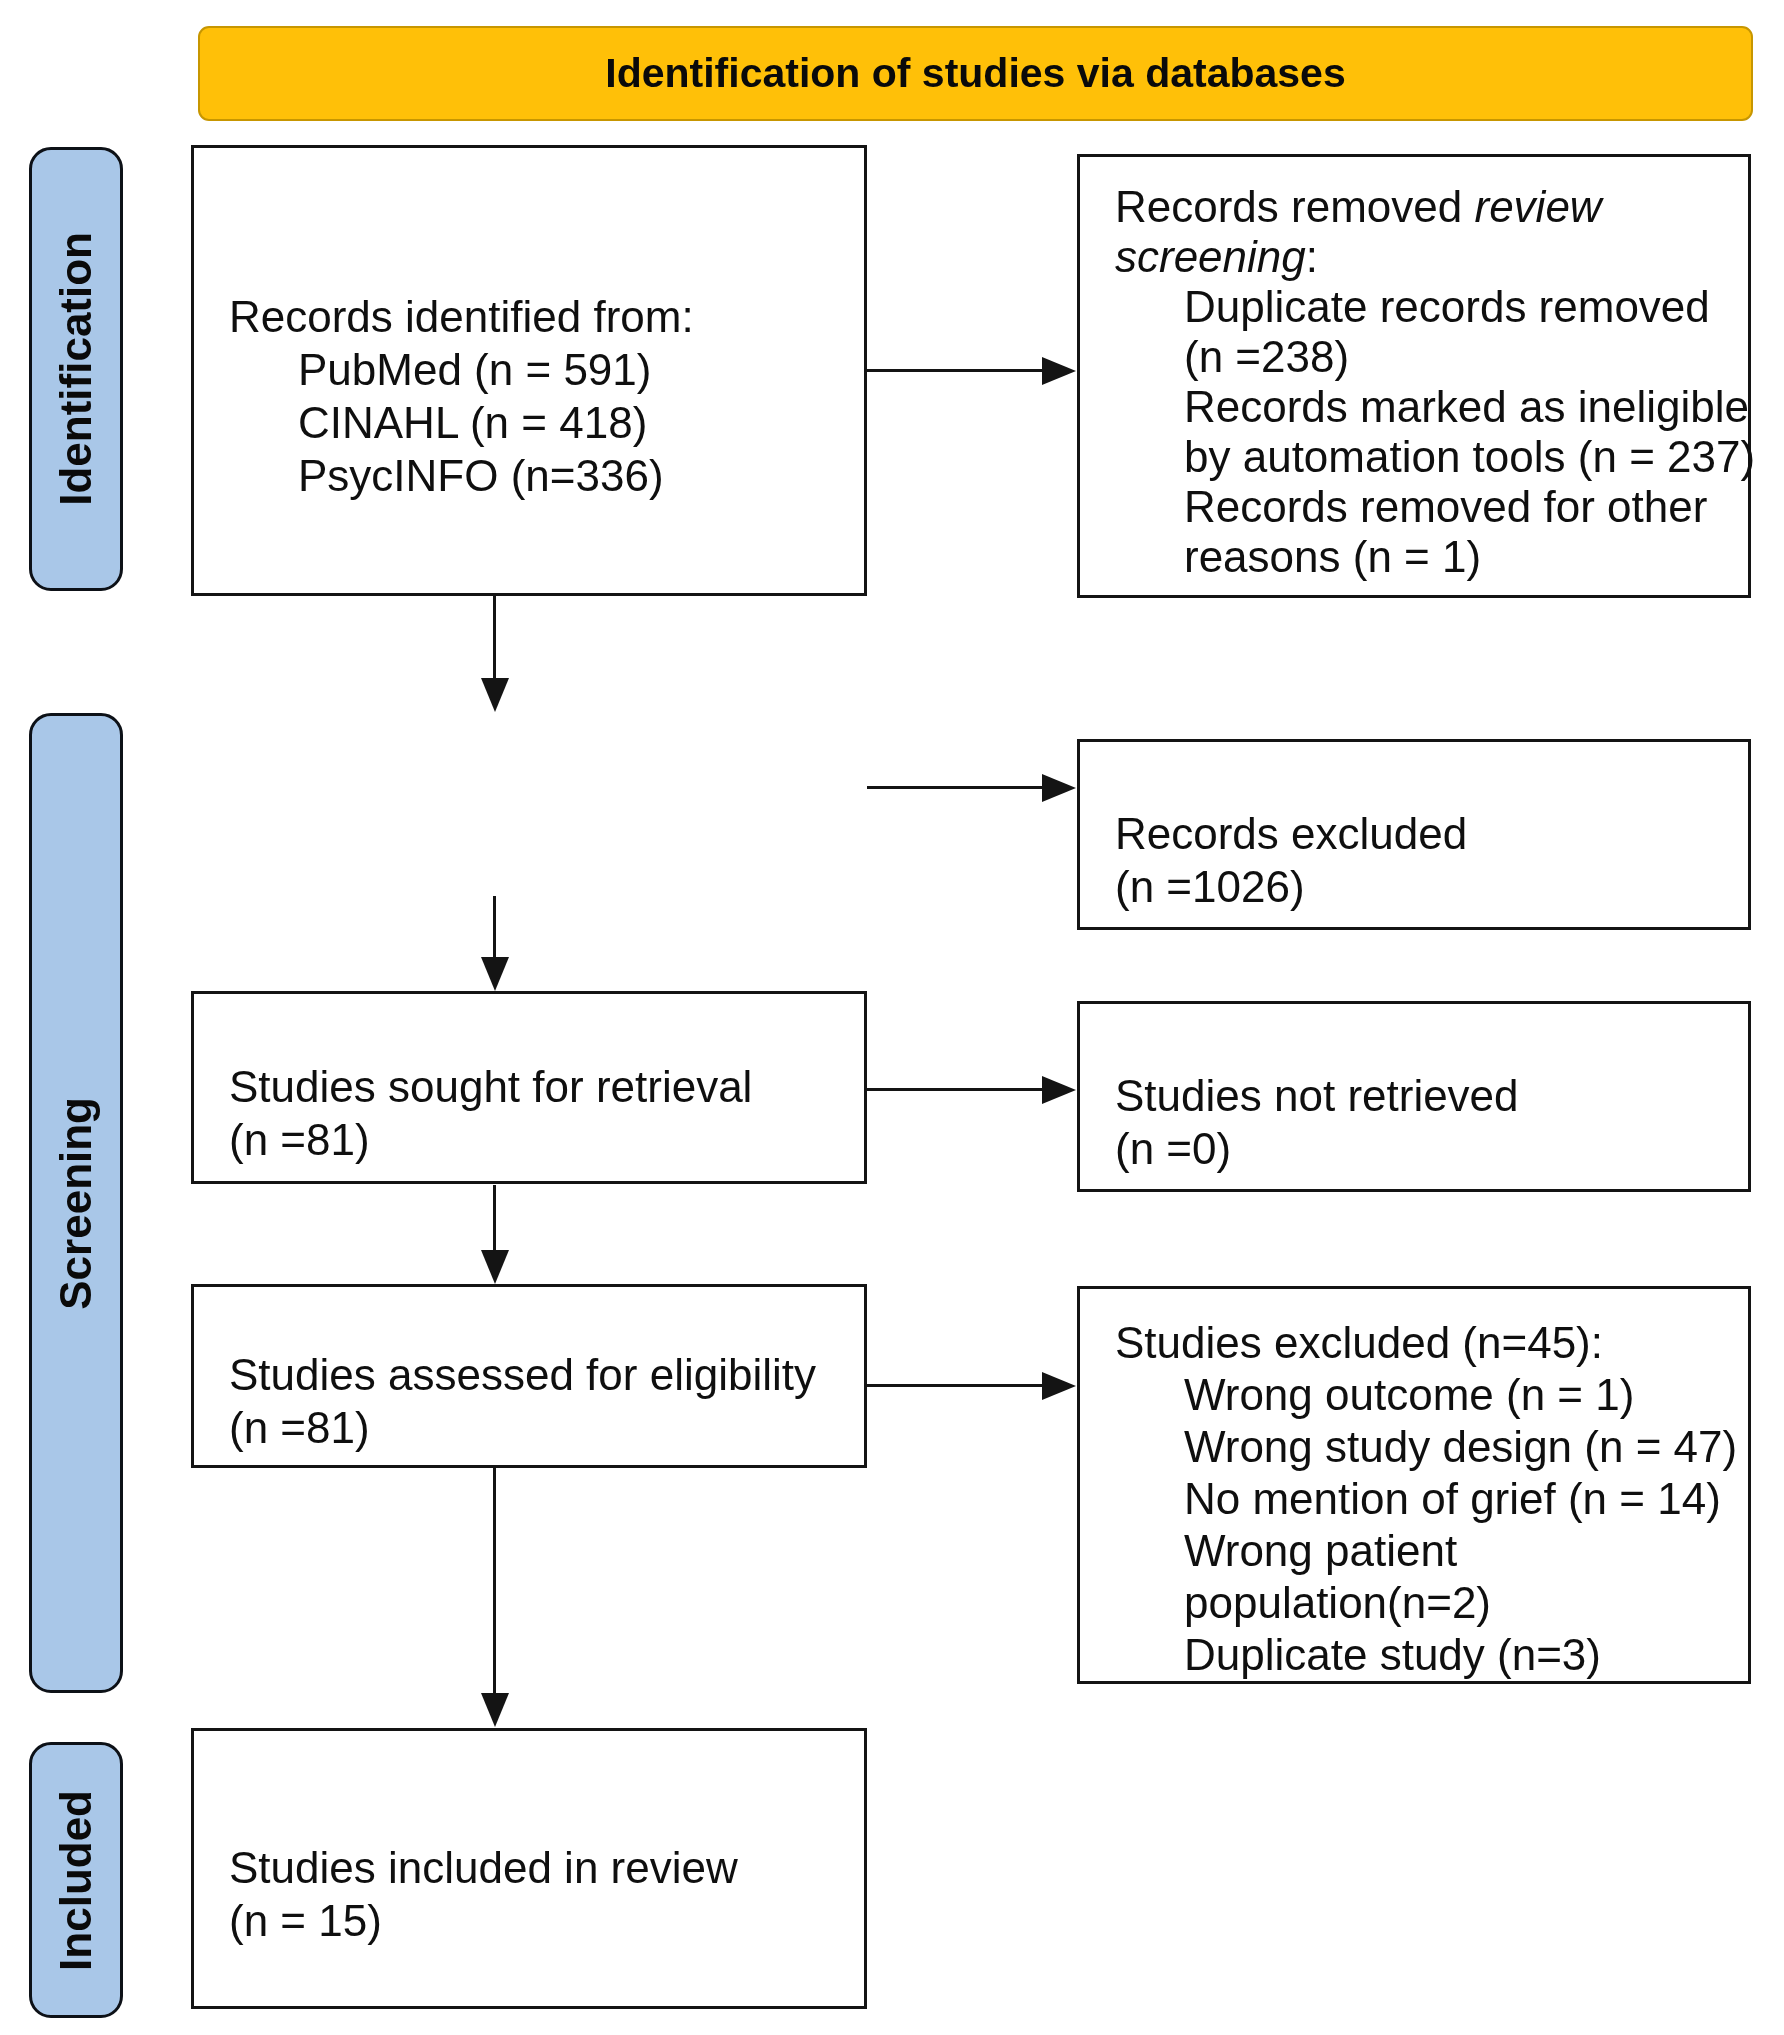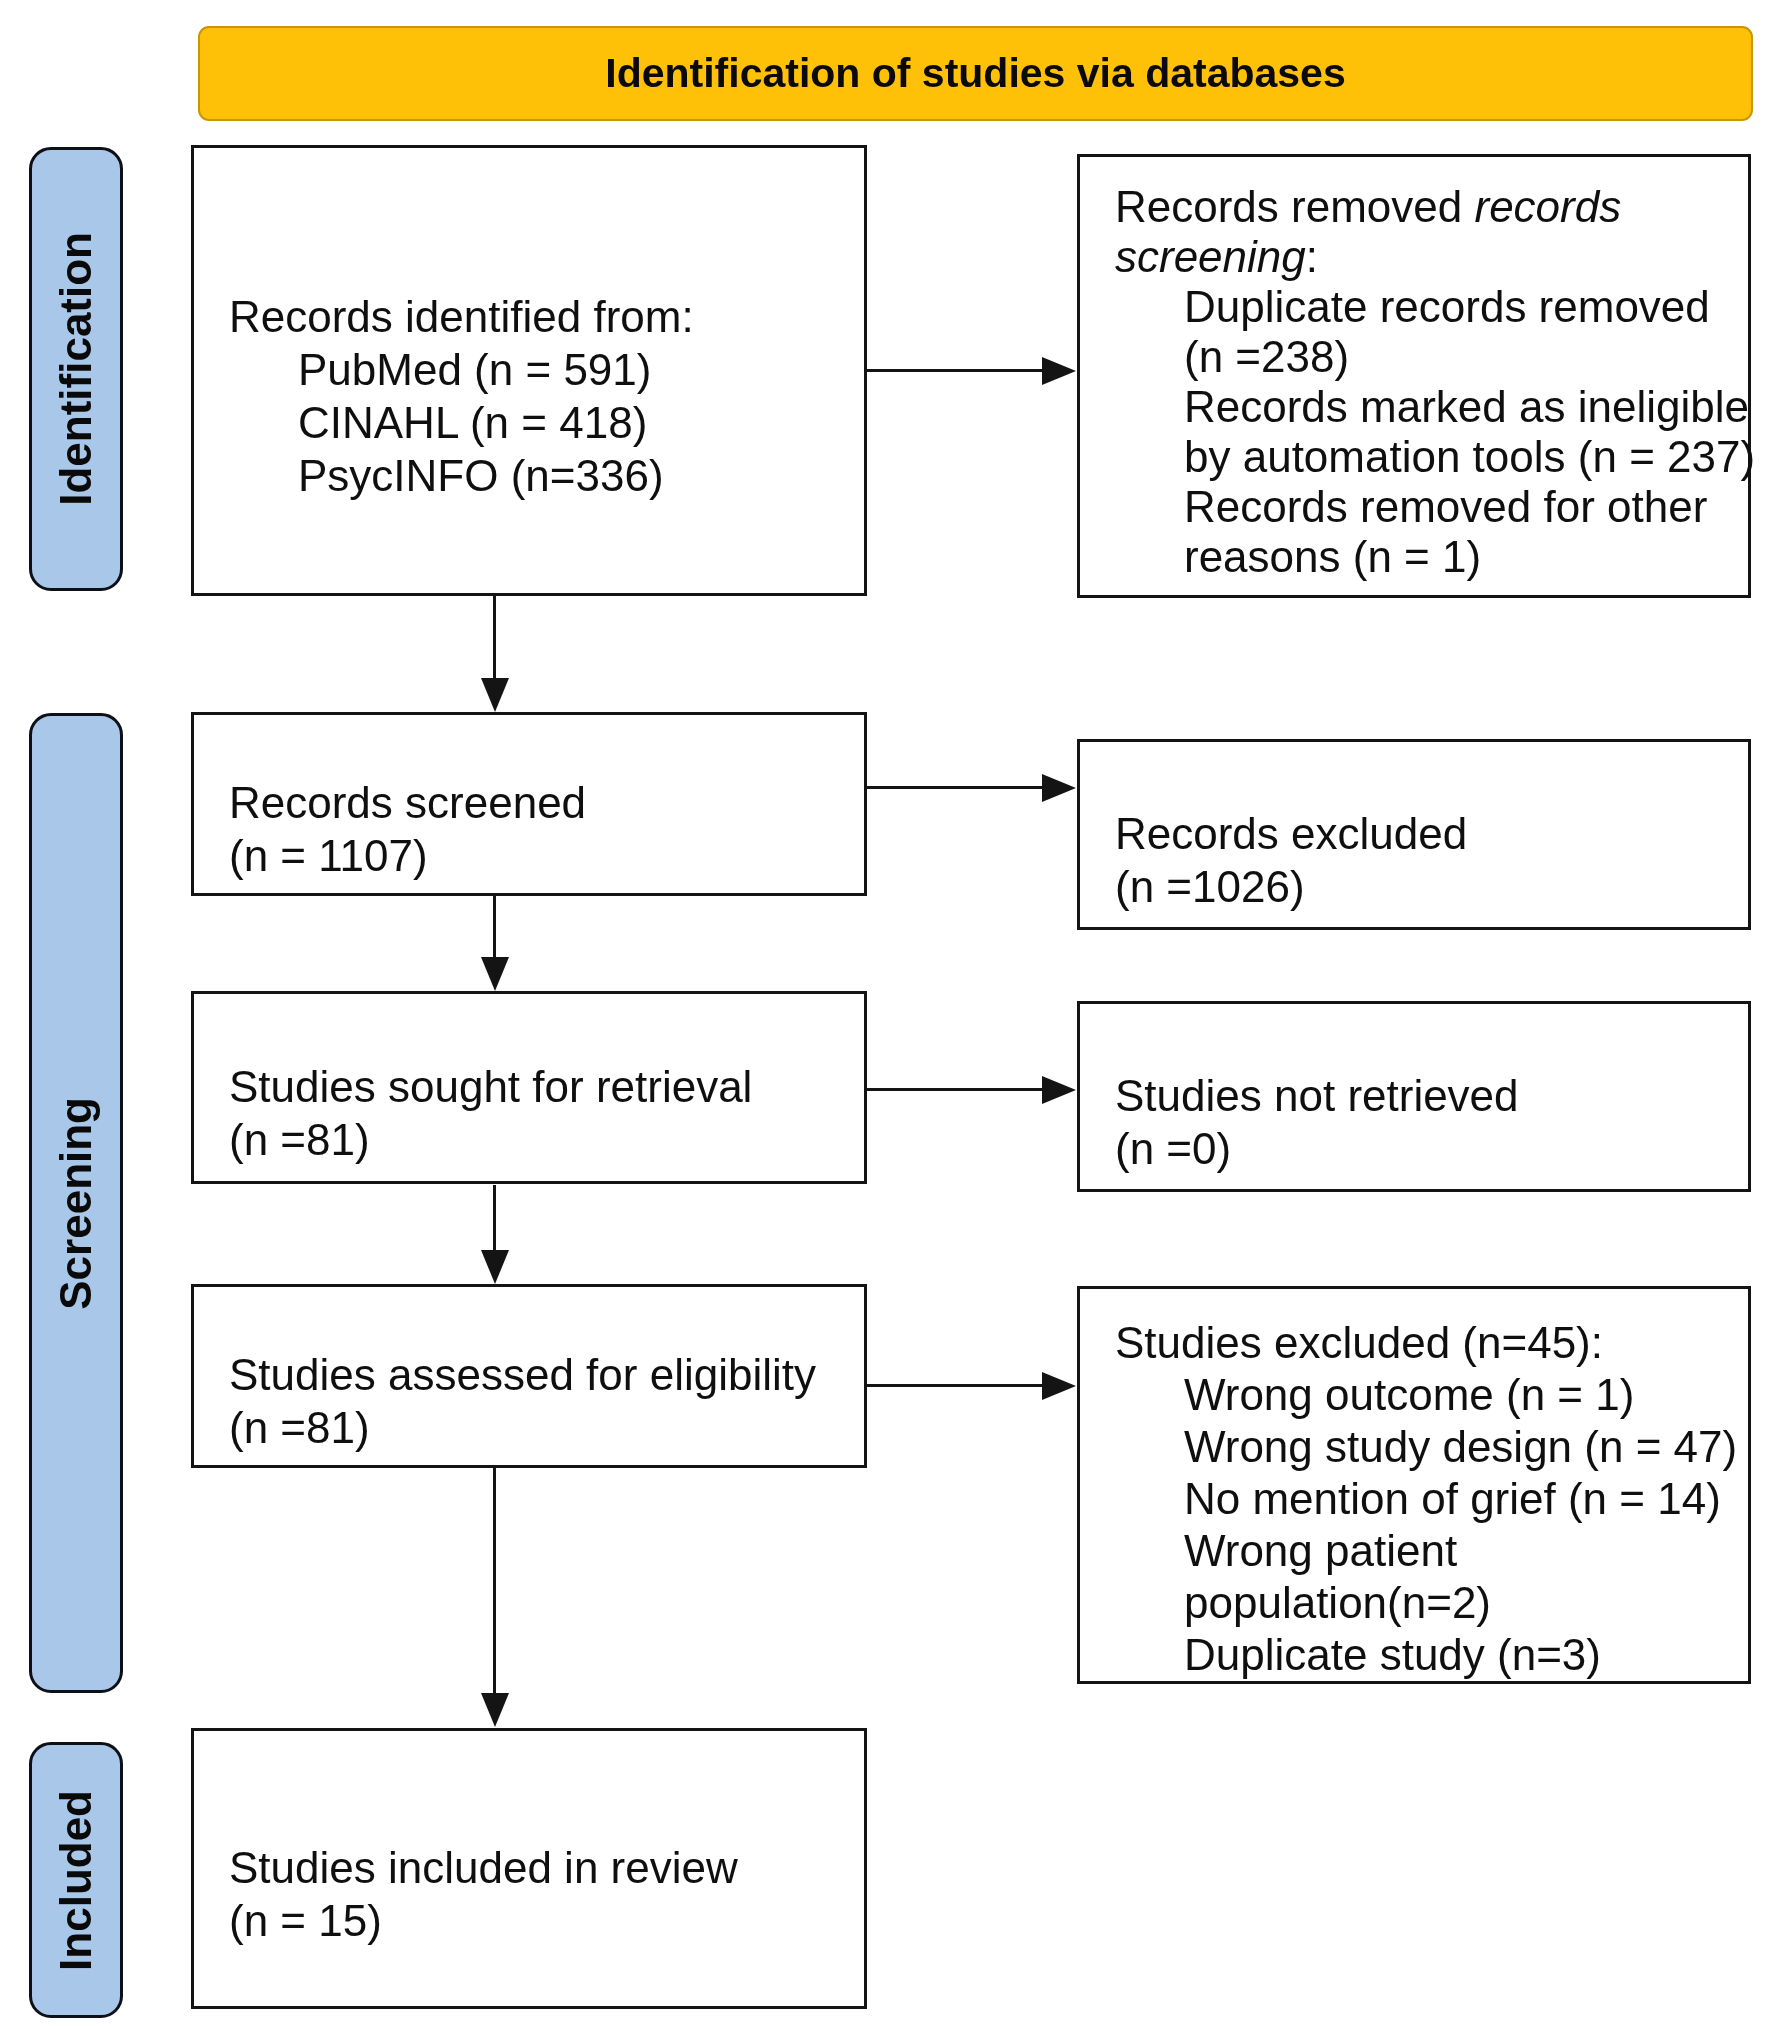--- a/index.html
+++ b/index.html
@@ -97,26 +97,20 @@
 
   <div class="box center" style="left:191px;top:145px;width:676px;height:451px;">
     <div class="inner">
       <div class="line">Records identified from:</div>
       <div class="line ind">PubMed (n = 591)</div>
       <div class="line ind">CINAHL (n = 418)</div>
       <div class="line ind">PsycINFO (n=336)</div>
     </div>
   </div>
 
-  <div class="box center" style="left:191px;top:712px;width:676px;height:184px;">
-    <div class="inner">
-      <div class="line">Records screened</div>
-      <div class="line">(n = 1107)</div>
-    </div>
-  </div>
 
   <div class="box center" style="left:191px;top:991px;width:676px;height:193px;">
     <div class="inner">
       <div class="line">Studies sought for retrieval</div>
       <div class="line">(n =81)</div>
     </div>
   </div>
 
   <div class="box center" style="left:191px;top:1284px;width:676px;height:184px;justify-content:center;">
     <div class="inner">
@@ -126,21 +120,21 @@
   </div>
 
   <div class="box center" style="left:191px;top:1728px;width:676px;height:281px;">
     <div class="inner">
       <div class="line">Studies included in review</div>
       <div class="line">(n = 15)</div>
     </div>
   </div>
 
   <div class="box top55" style="left:1077px;top:154px;width:674px;height:444px;">
-    <div class="line"><span>Records removed </span><span class="it">records</span></div>
+    <div class="line"><span>Records removed </span><span class="it">review</span></div>
     <div class="line"><span class="it">screening</span><span>:</span></div>
     <div class="line ind">Duplicate records removed</div>
     <div class="line ind">(n =238)</div>
     <div class="line ind">Records marked as ineligible</div>
     <div class="line ind">by automation tools (n = 237)</div>
     <div class="line ind">Records removed for other</div>
     <div class="line ind">reasons (n = 1)</div>
   </div>
 
   <div class="box center" style="left:1077px;top:739px;width:674px;height:191px;">

